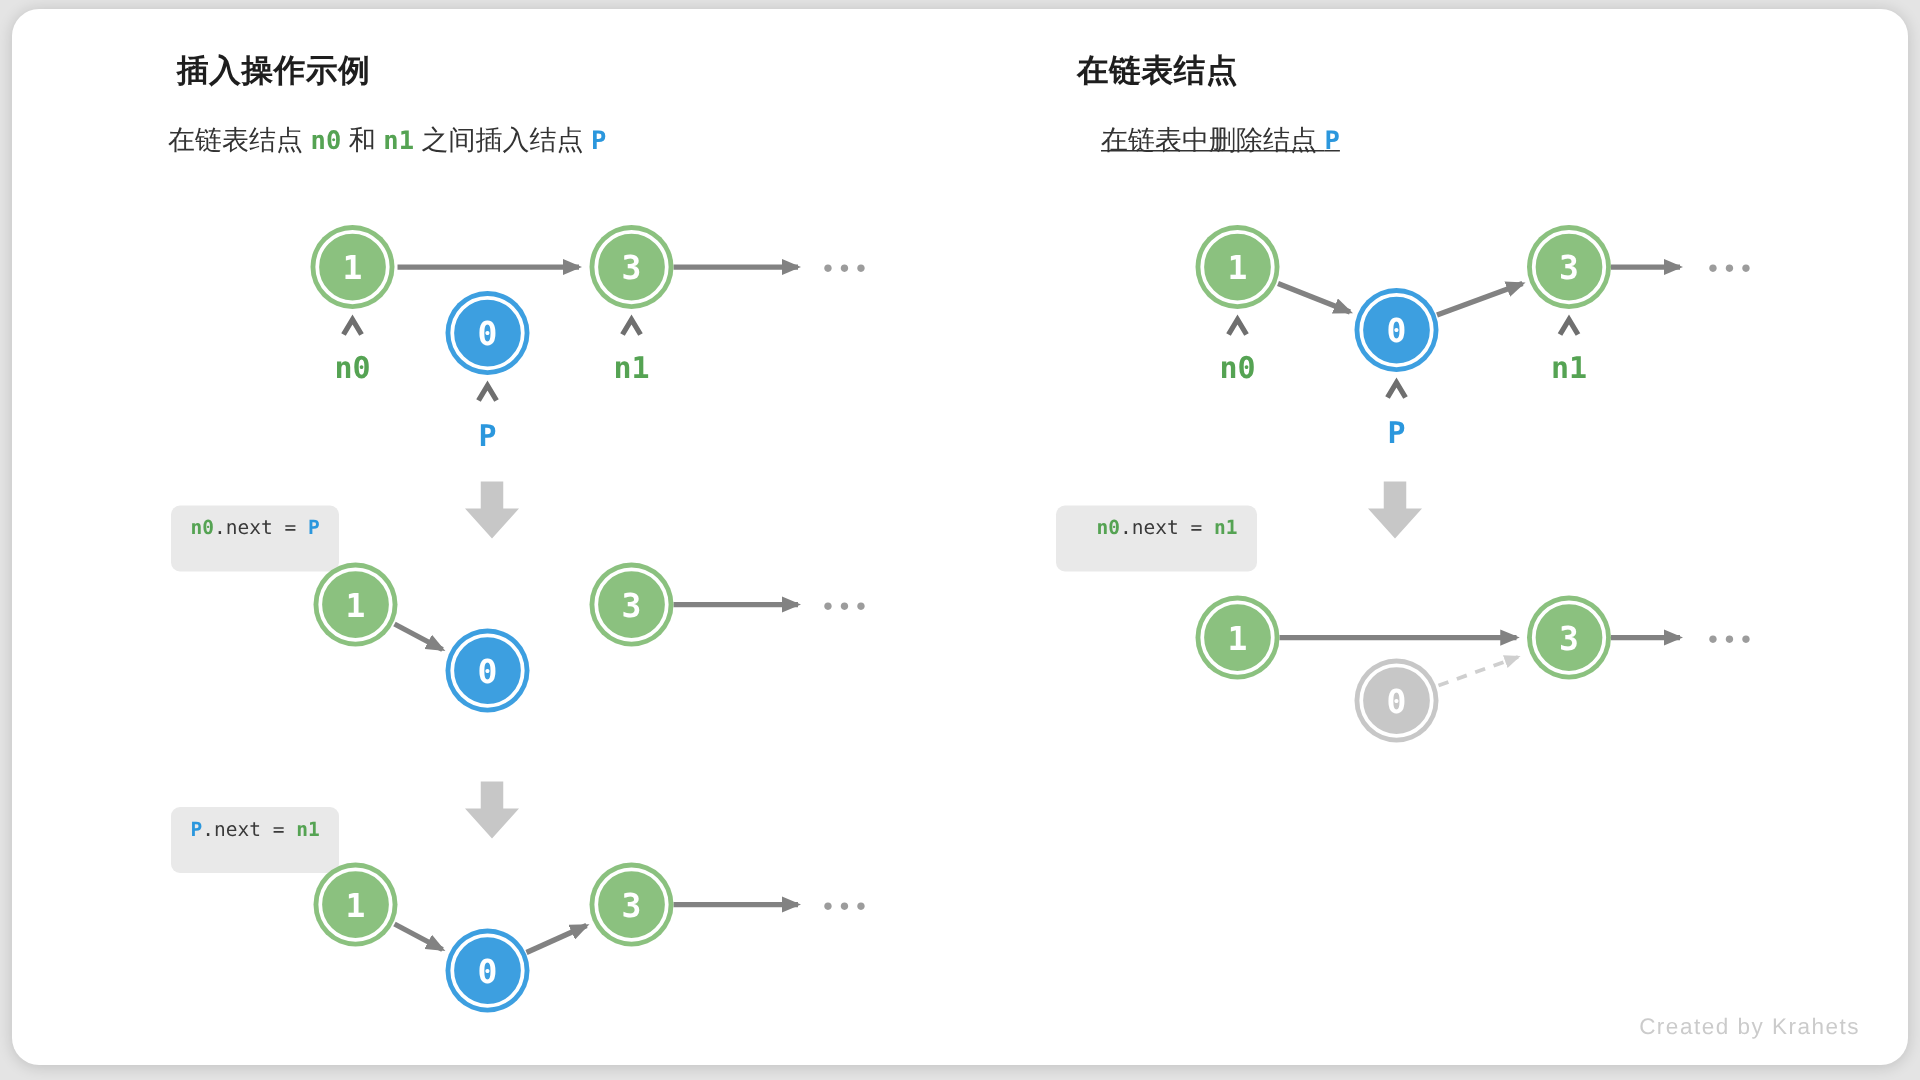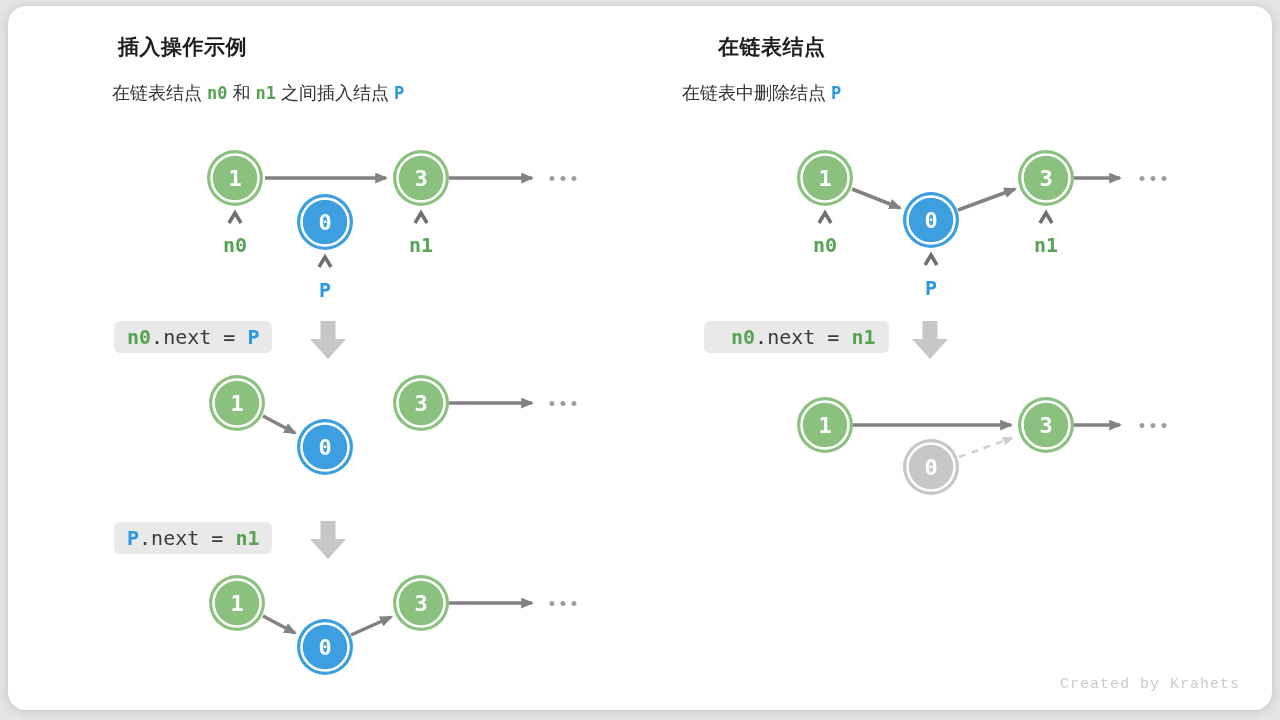--- a/index.html
+++ b/index.html
@@ -22,30 +22,30 @@
   .subtitle{
     font-size:18px;color:#333333;white-space:pre;
   }
   .subtitle .var{
     font-family:"DejaVu Sans Mono","Liberation Mono",monospace;
     font-weight:bold;font-size:17px;
   }
   .green-t{color:#55a353;}
   .blue-t{color:#2b97dd;}
   .codebox{
-    height:32px;line-height:32px;
+    height:44px;line-height:32px;
     background:#e9e9e9;border-radius:6px;
     padding:0 13px;
     font-family:"DejaVu Sans Mono","Liberation Mono",monospace;
-    font-size:20px;color:#3a3a3a;white-space:pre;
+    font-size:13px;color:#3a3a3a;white-space:pre;margin-top:16px;
   }
   .codebox .tok{font-family:inherit;}
   .codebox .green-t,.codebox .blue-t{font-weight:bold;}
   .credit{
-    font-family:Liberation Mono, monospace;
+    font-family:Liberation Sans, sans-serif;
     font-size:15px;color:#cbcbcb;letter-spacing:1px;
   }
   svg{position:absolute;left:0;top:0;}
   svg .nodeval{
     font-family:"DejaVu Sans Mono","Liberation Mono",monospace;
     font-size:22px;font-weight:bold;fill:#ffffff;text-anchor:middle;
   }
   svg .nodelabel{
     font-family:"DejaVu Sans Mono","Liberation Mono",monospace;
     font-size:20px;font-weight:bold;text-anchor:middle;
@@ -68,21 +68,21 @@
 </style>
 </head>
 <body>
 
 <div class="card"></div>
 
 <div class="abs panel-title" style="left:118px;top:33px;">插入操作示例</div>
 <div class="abs subtitle" style="left:112px;top:81px;"><span>在链表结点 </span><span class="var green-t">n0</span><span> 和 </span><span class="var green-t">n1</span><span> 之间插入结点 </span><span class="var blue-t">P</span></div>
 
 <div class="abs panel-title" style="left:718px;top:33px;">在链表结点</div>
-<div class="abs subtitle" style="left:682px;top:81px;"><span>在链表中删除结点 </span><span class="var blue-t">P</span></div>
+<div class="abs subtitle" style="left:734px;top:81px;text-decoration:underline;"><span>在链表中删除结点 </span><span class="var blue-t">P</span></div>
 
 <div class="abs codebox" style="left:114px;top:321px;"><span class="tok green-t">n0</span><span class="tok">.next = </span><span class="tok blue-t">P</span></div>
 
 <div class="abs codebox" style="left:114px;top:522px;"><span class="tok blue-t">P</span><span class="tok">.next = </span><span class="tok green-t">n1</span></div>
 
 <div class="abs codebox" style="left:704px;top:321px;padding-left:27px;"><span class="tok green-t">n0</span><span class="tok">.next = </span><span class="tok green-t">n1</span></div>
 
 <svg width="1280" height="720" viewBox="0 0 1280 720">
   <defs>
     <marker id="ah" viewBox="0 0 12 10" refX="10" refY="5" markerWidth="13" markerHeight="11" orient="auto" markerUnits="userSpaceOnUse">

